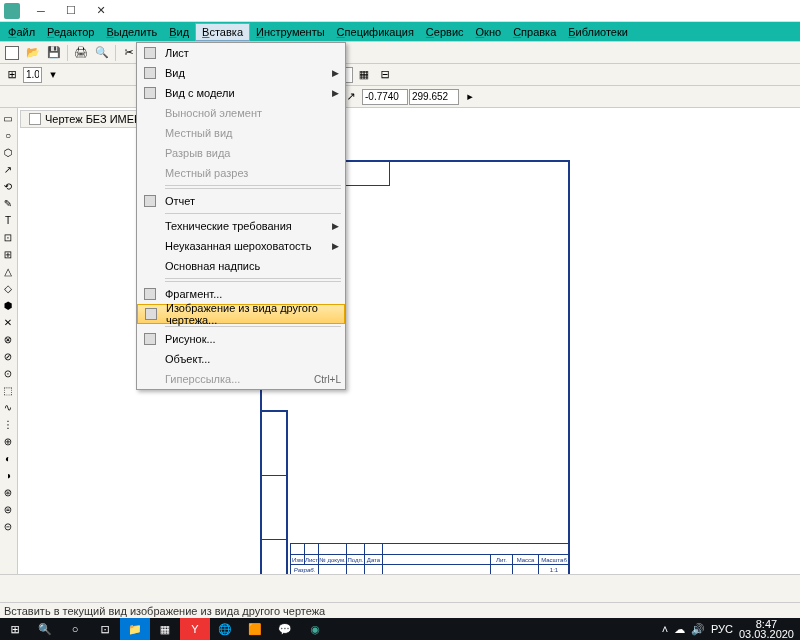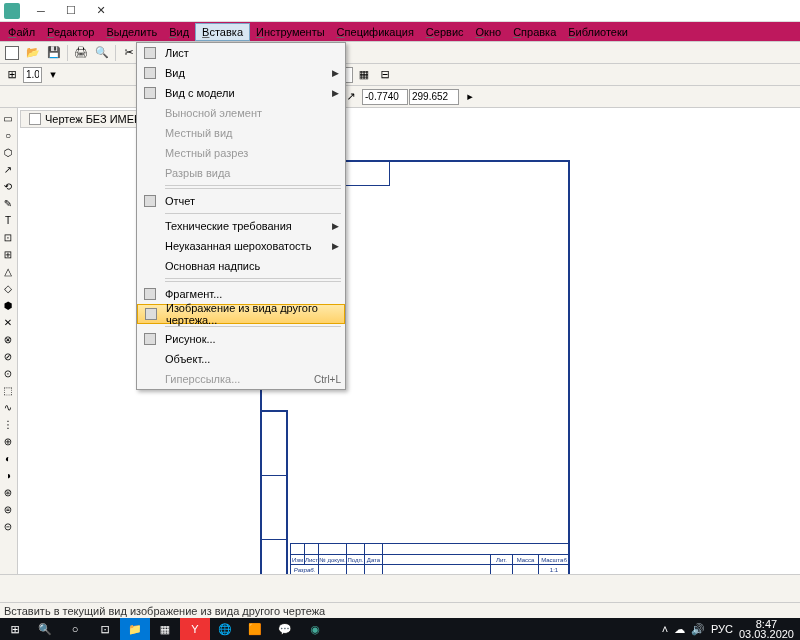--- a/index.html
+++ b/index.html
@@ -1,21 +1,21 @@
 <!DOCTYPE html>
 <html><head>
 <meta charset="utf-8">
 <style>
 * { margin:0; padding:0; box-sizing:border-box; font-family:'Segoe UI',Tahoma,sans-serif; font-size:11px; }
 body { background:#fff; width:800px; height:640px; overflow:hidden; position:relative; }
 .titlebar { height:22px; background:#fff; display:flex; align-items:center; padding:0 4px; border-bottom:1px solid #ddd; }
 .titlebar .logo { width:16px; height:16px; background:#4a9; border-radius:2px; margin-right:6px; }
 .titlebar .title { flex:1; color:#333; }
 .titlebar .winbtn { width:30px; height:20px; display:flex; align-items:center; justify-content:center; color:#333; }
-.menubar { height:20px; background:#be185d; display:flex; align-items:center; padding:0 2px; border-bottom:1px solid #ccc; }
+.menubar { height:20px; background:#14b8a6; display:flex; align-items:center; padding:0 2px; border-bottom:1px solid #ccc; }
 .menubar .mitem { padding:2px 6px; cursor:default; }
 .menubar .mitem.active { background:#d8e6f2; border:1px solid #7aa7c7; }
 .menubar .mitem span { text-decoration:underline; text-decoration-color:#666; text-underline-offset:1px; }
 .toolbar { height:22px; background:#f5f3ee; border-bottom:1px solid #ccc; display:flex; align-items:center; padding:0 2px; gap:1px; }
 .tbtn { width:20px; height:18px; display:flex; align-items:center; justify-content:center; border:1px solid transparent; }
 .tsep { width:1px; height:16px; background:#ccc; margin:0 2px; }
 .tinput { height:16px; border:1px solid #999; background:#fff; padding:0 2px; font-size:10px; }
 .content { position:relative; height:520px; background:#fff; }
 .vtoolbar { position:absolute; left:0; top:0; width:18px; height:100%; background:#f5f3ee; border-right:1px solid #ccc; display:flex; flex-direction:column; gap:1px; padding-top:2px; }
 .vtbtn { width:16px; height:16px; display:flex; align-items:center; justify-content:center; }
@@ -250,25 +250,25 @@
     <div class="dd-item disabled">
       <div class="ddicon"></div>
       <div class="ddlabel">Выносной элемент</div>
     </div>
     <div class="dd-item disabled">
       <div class="ddicon"></div>
       <div class="ddlabel">Местный вид</div>
     </div>
     <div class="dd-item disabled">
       <div class="ddicon"></div>
+      <div class="ddlabel">Разрыв вида</div>
+    </div>
+    <div class="dd-item disabled">
+      <div class="ddicon"></div>
       <div class="ddlabel">Местный разрез</div>
-    </div>
-    <div class="dd-item disabled">
-      <div class="ddicon"></div>
-      <div class="ddlabel">Разрыв вида</div>
     </div>
     <div class="dd-sep"></div>
     <div class="dd-sep"></div>
     <div class="dd-item">
       <div class="ddicon">
         <span style="width:12px;height:12px;background:#ddd;border:1px solid #888;display:inline-block"></span>
       </div>
       <div class="ddlabel">Отчет</div>
     </div>
     <div class="dd-sep"></div>

